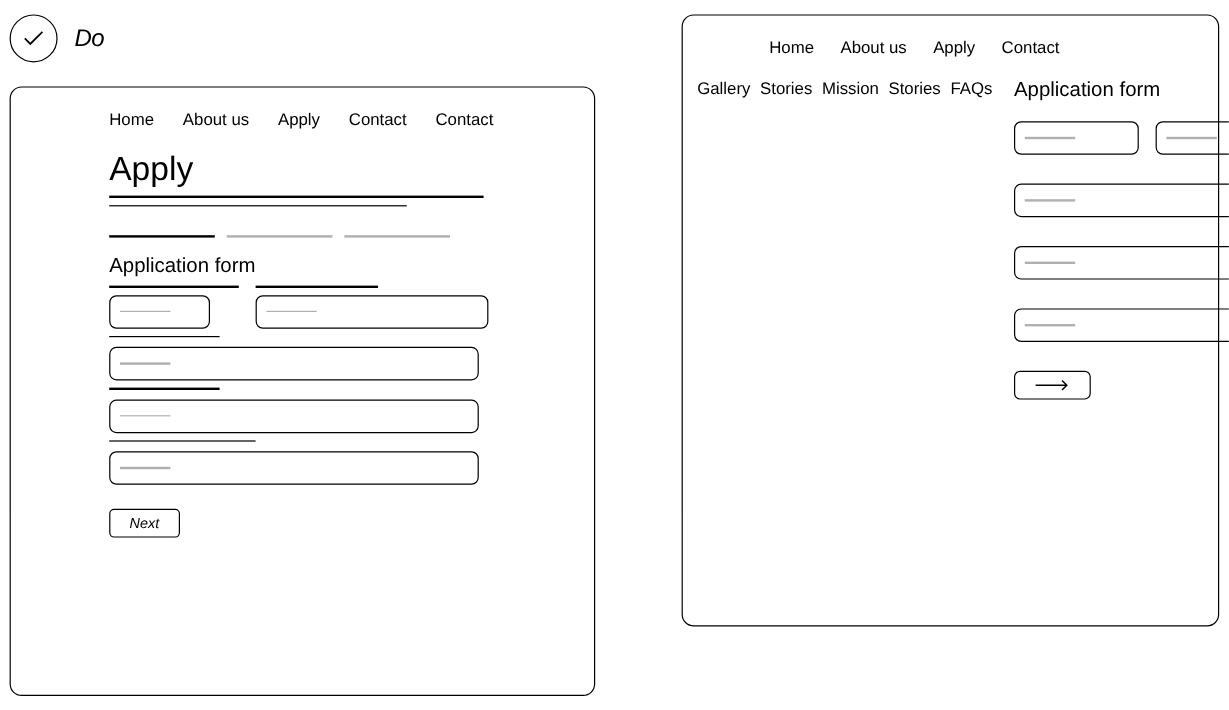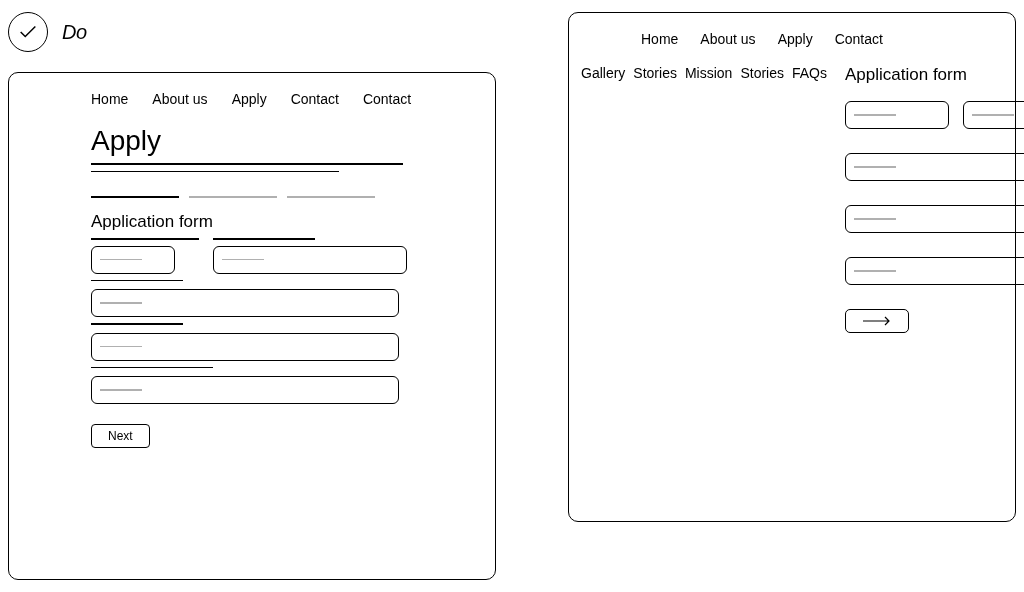--- a/index.html
+++ b/index.html
@@ -123,21 +123,21 @@
     .input-lg { width: 194px; }
     .input-full { width: 308px; }
     .sublabel {
       width: 92px;
       height: 1.5px;
       background: #000;
       margin-top: 6px;
       margin-bottom: 8px;
     }
     .sublabel-wide { width: 122px; }
-    .button-row { display: flex; margin-top: 20px; }
+    .button-row { display: flex; margin-top: 20px; font-style: italic; }
     .btn {
       border: 1.2px solid #000;
       border-radius: 4px;
       font-size: 12px;
       height: 24px;
       padding: 0 16px;
       display: flex;
       align-items: center;
       background: #fff;
     }

